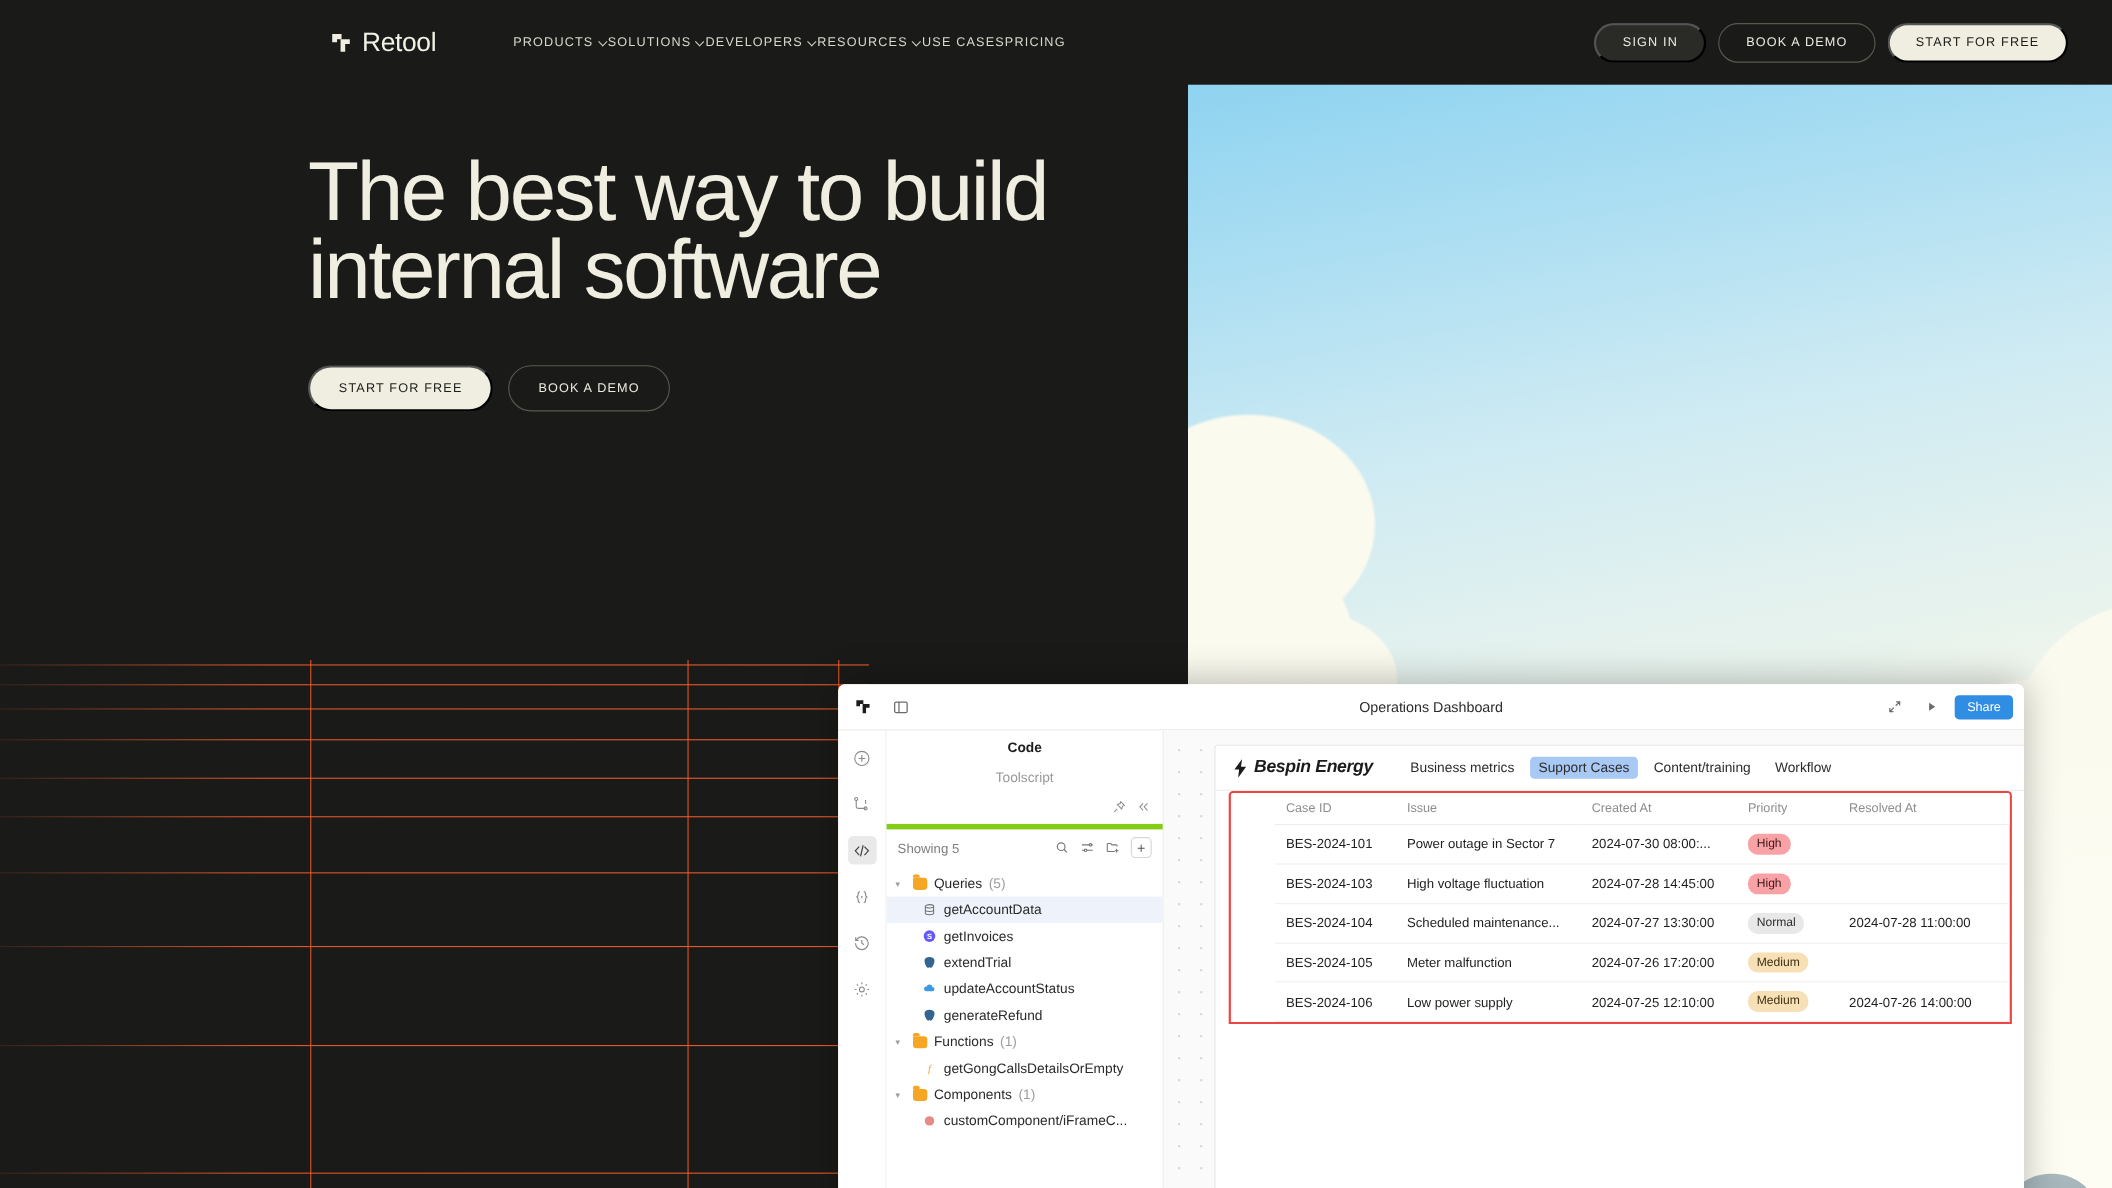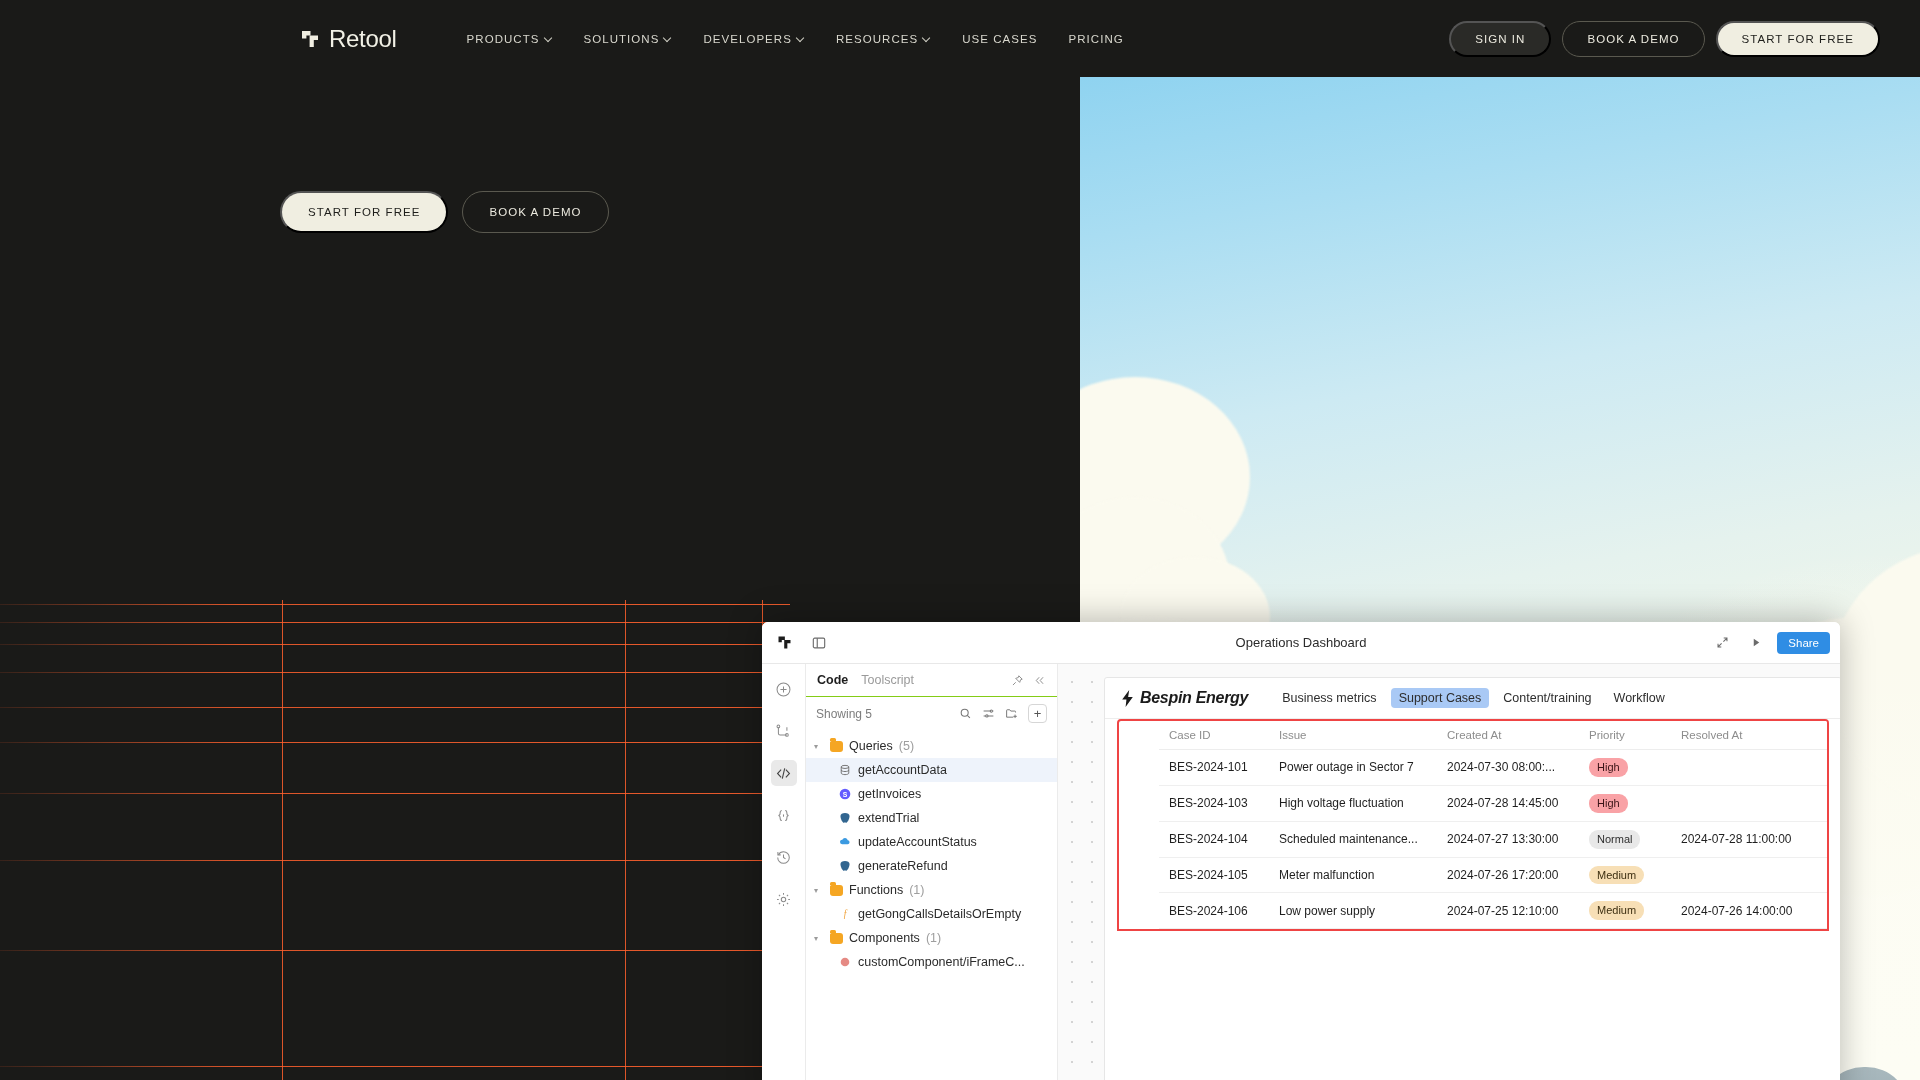--- a/index.html
+++ b/index.html
@@ -57,21 +57,21 @@
 
   
   .nav {
     position:absolute; left:0; top:0; width:1920px; height:77px;
     display:flex; align-items:center; z-index:40;
   }
   .nav-inner { display:flex; align-items:center; width:100%; padding:0 40px 0 280px;margin-left:20px; }
   .logo { display:flex; align-items:center; gap:9px; margin-right:70px; }
   .logo-mark { width:20px; height:20px; position:relative; flex:0 0 20px; }
   .logo-text { color:#f2f1e6; font-size:24px; letter-spacing:-.3px; font-weight:400; }
-  .nav-links { display:flex; align-items:flex-end; gap:31px; }
+  .nav-links { display:flex; align-items:flex-end; }
   .nav-link {
     color:#d8d7cd; font-size:11.5px; letter-spacing:1.05px; font-weight:500;
     display:flex; align-items:center; gap:5px; cursor:pointer; white-space:nowrap;
   }
   .caret { display:inline-block; width:8px; height:8px; position:relative; top:-1px; }
   .caret:after {
     content:""; position:absolute; left:0; top:1px; width:5px; height:5px;
     border-right:1.3px solid #cfcec4; border-bottom:1.3px solid #cfcec4;
     transform:rotate(45deg);
   }
@@ -122,21 +122,21 @@
 
   .rail {
     width:44px; flex:0 0 44px; border-right:1px solid #ebebeb; background:#fff;
     display:flex; flex-direction:column; align-items:center; padding-top:12px; gap:16px;
   }
   .rail-i { width:26px; height:26px; display:flex; align-items:center; justify-content:center;
             color:#8a8a8a; border-radius:5px; cursor:pointer; }
   .rail-i.active { background:#e9e9e9; color:#444; }
 
   .tree { width:252px; flex:0 0 252px; border-right:1px solid #ebebeb; background:#fff; display:flex; flex-direction:column; }
-  .tree-tabs { display:flex; align-items:center; gap:13px; padding:9px 11px; border-bottom:1px solid #84cc16; font-size:12.5px; }
+  .tree-tabs { display:flex; align-items:center; gap:13px; padding:9px 11px; border-bottom:5px solid #84cc16; font-size:12.5px;flex-direction:column; }
   .tree-tabs .t { color:#9a9a9a; cursor:pointer; }
   .tree-tabs .t.active { color:#1d1d1d; font-weight:700; }
   .tree-tabs .sp { margin-left:auto; display:flex; gap:9px; color:#8e8e8e; }
   .tree-sub { display:flex; align-items:center; padding:7px 10px; gap:9px; font-size:12px; color:#7d7d7d; }
   .tree-sub .tools { margin-left:auto; display:flex; align-items:center; gap:10px; color:#767676; }
   .plus-box { width:19px; height:19px; border:1px solid #d6d6d6; border-radius:4px; display:flex; align-items:center; justify-content:center; color:#555; font-size:13px; }
   .tree-list { padding:4px 0 0 0; overflow:hidden; }
   .tnode { display:flex; align-items:center; gap:6px; height:24px; font-size:12.5px; color:#2b2b2b; padding-left:8px; cursor:pointer; }
   .tnode.indent { padding-left:32px; }
   .tnode.sel { background:#eef3fb; }
@@ -255,20 +255,24 @@
 
       <div class="nav-actions">
         <button class="btn btn-ghost">SIGN IN</button>
         <button class="btn btn-outline">BOOK A DEMO</button>
         <button class="btn btn-light">START FOR FREE</button>
       </div>
     </div>
   </header>
 
   <section class="hero">
+    <h1>
+      <span>The best way to build</span><br>
+      <span>internal software</span>
+    </h1>
     <div class="hero-cta">
       <button class="btn btn-light">START FOR FREE</button>
       <button class="btn btn-outline">BOOK A DEMO</button>
     </div>
   </section>
 
   <section class="app">
 
     <div class="app-top">
       <span class="lmark">

